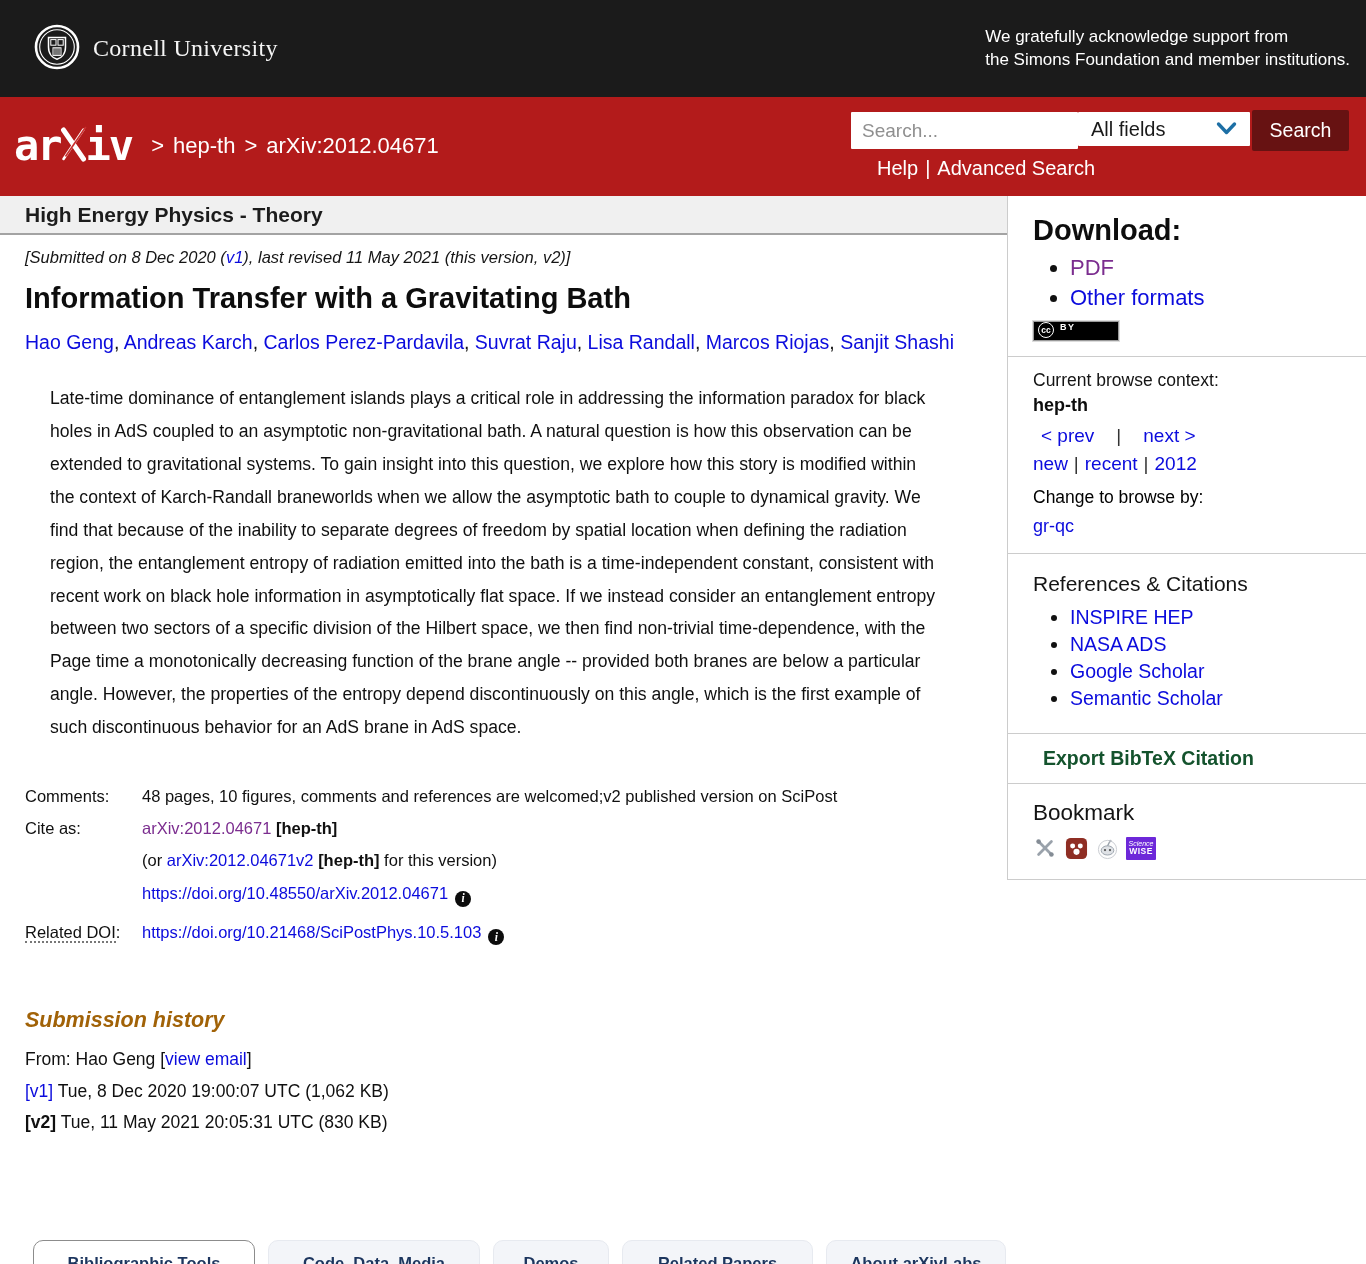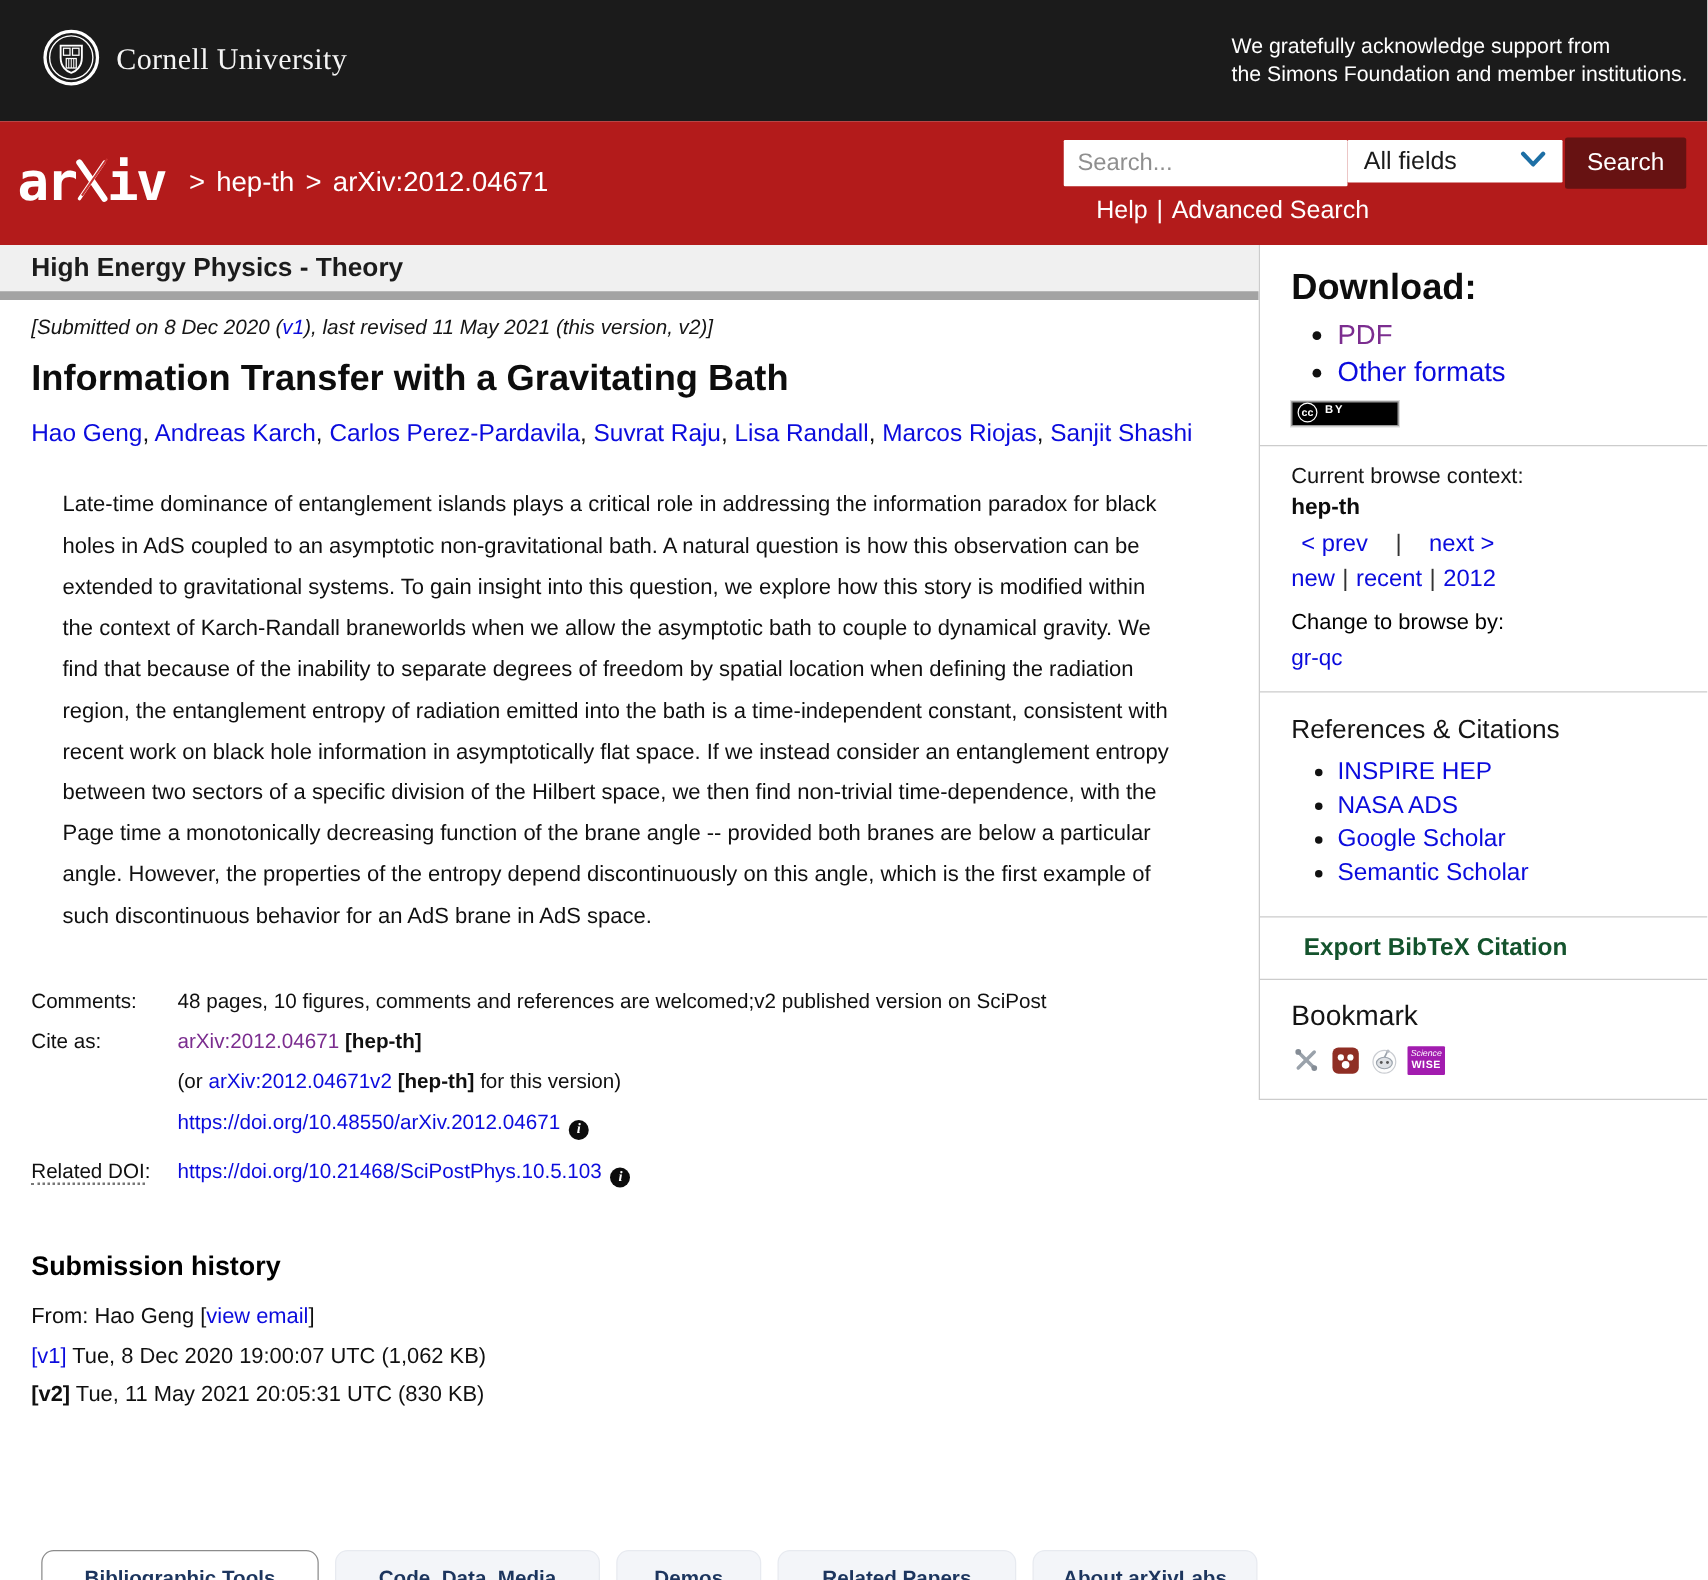--- a/index.html
+++ b/index.html
@@ -29,38 +29,38 @@
     display:flex;align-items:center;justify-content:space-between;padding:0 13px;box-sizing:border-box;
     font-size:20px;color:#1a1a1a;cursor:pointer;border-radius:1px;}
   .search-btn{position:absolute;left:1252px;top:13px;width:97px;height:41px;background:#671212;
     color:#fff;font-size:19.5px;border:0;border-radius:2px;font-family:inherit;cursor:pointer;}
   .help-row{position:absolute;left:877px;top:60px;color:#fff;font-size:20px;}
   .help-row a{color:#fff;text-decoration:none;}
   .help-row .pipe{margin:0 7px;}
   
   .content{position:relative;}
   .main-col{position:absolute;left:0;top:0;width:1007px;}
-  .subject-band{height:37px;background:#f0f0f0;border-bottom:7px solid #a3a3a3;line-height:37px;
+  .subject-band{height:37px;background:#f0f0f0;border-bottom:2px solid #a3a3a3;line-height:37px;
     padding-left:25px;font-size:21px;font-weight:bold;color:#1c1c1c;}
   .article{padding:0 30px 0 25px;}
   .dateline{margin-top:13px;font-style:italic;font-size:16.5px;color:#151515;}
   .title{font-size:29px;font-weight:bold;color:#0d0d0d;margin:15px 0 12px;}
   .authors{font-size:19.5px;line-height:1.6;width:960px;}
   a.lnk{color:#0b0bdd;text-decoration:none;cursor:pointer;}
   a.lnk.visited{color:#7b2d8f;}
   .abstract{margin:24px 0 0 25px;font-size:17.6px;line-height:1.87;color:#101010;width:895px;}
   .meta{margin-top:37px;font-size:16.5px;color:#101010;border-collapse:collapse;}
   .meta td{padding:3px 0;vertical-align:top;line-height:1.55;}
   .meta td.lab{width:117px;}
   .cite-line{margin-bottom:7px;}
   .info-icon{display:inline-flex;width:16px;height:16px;border-radius:50%;background:#0c0c0c;color:#fff;
     font-size:11.5px;font-weight:bold;align-items:center;justify-content:center;margin-left:7px;
     vertical-align:-3px;font-family:"Liberation Serif",serif;font-style:italic;cursor:pointer;}
   .dotted{border-bottom:2px dotted #777;}
-  .sh-heading{font-size:21.5px;font-weight:bold;margin:48px 0 11px;color:#000000;}
+  .sh-heading{font-size:21.5px;font-weight:bold;margin:60px 0 11px;color:#a16207;font-style:italic;}
   .subline{font-size:17.5px;line-height:1.78;color:#101010;}
   
   .sidebar{position:absolute;left:1007px;top:0;width:359px;box-sizing:border-box;background:#fff;
     border-left:1px solid #ccc;}
   .side-sec{padding:10px 20px 13px 25px;border-bottom:1px solid #ccc;}
   .dl-heading{font-size:29px;font-weight:bold;margin:8px 0 8px;color:#0d0d0d;}
   ul.side-list{margin:4px 0 10px;padding-left:37px;}
   ul.side-list li{margin-bottom:4px;}
   .dl-list{font-size:22px;}
   .cc-badge{width:86px;height:20px;background:#000;border:1px solid #9a9a9a;outline:1px solid #dcdcdc;
@@ -77,21 +77,21 @@
   .change-label{font-size:17.5px;margin:12px 0 8px;color:#000000;}
   .gr-qc{font-size:18px;margin-bottom:3px;}
   .refs-heading{font-size:21px;margin:8px 0 10px;color:#141414;}
   .ref-list{font-size:19.5px;}
   .ref-list li{margin-bottom:5px;}
   .export-sec{padding:13px 20px 13px 35px;border-bottom:1px solid #ccc;}
   .export-link{font-weight:bold;font-size:19.5px;color:#14532d;text-decoration:none;cursor:pointer;}
   .bm-heading{font-size:22.5px;margin:6px 0 10px;color:#141414;}
   .bm-icons{display:flex;gap:7px;align-items:center;padding-bottom:6px;}
   .bm{display:inline-flex;width:24px;height:24px;align-items:center;justify-content:center;cursor:pointer;}
-  .bm.sw{width:30px;height:23px;background:#a21caf;flex-direction:column;justify-content:center;
+  .bm.sw{width:30px;height:23px;background:#6d28d9;flex-direction:column;justify-content:center;
     color:#fff;line-height:1;border-radius:1px;}
   .sw-l1{font-size:7px;font-style:italic;}
   .sw-l2{font-size:8.5px;font-weight:bold;letter-spacing:.5px;}
   
   .tabs-row{position:absolute;left:33px;top:1044px;display:flex;gap:13px;}
   .tab{height:60px;box-sizing:border-box;border-radius:10px 10px 0 0;background:#f3f5f9;
     border:1px solid #e7eaf0;display:flex;justify-content:center;padding-top:13px;
     font-weight:bold;font-size:16.5px;color:#1c355e;cursor:pointer;}
   .tab.active{background:#fff;border:1px solid #8c8c8c;}
   .tab:nth-child(1){width:222px;}

